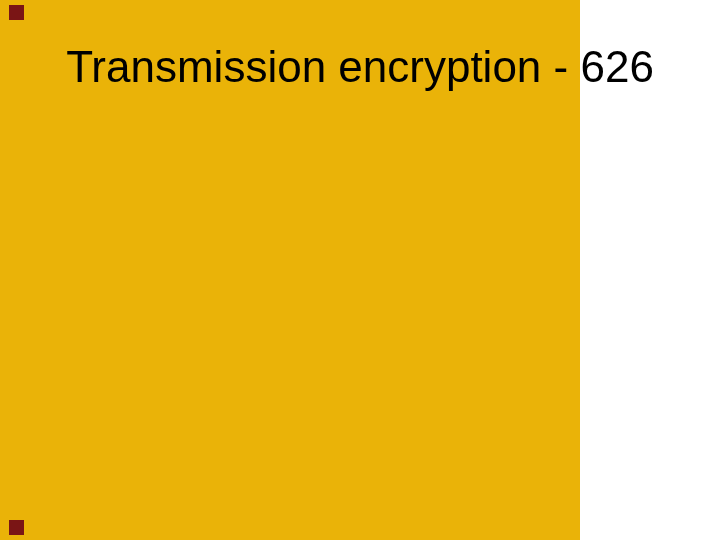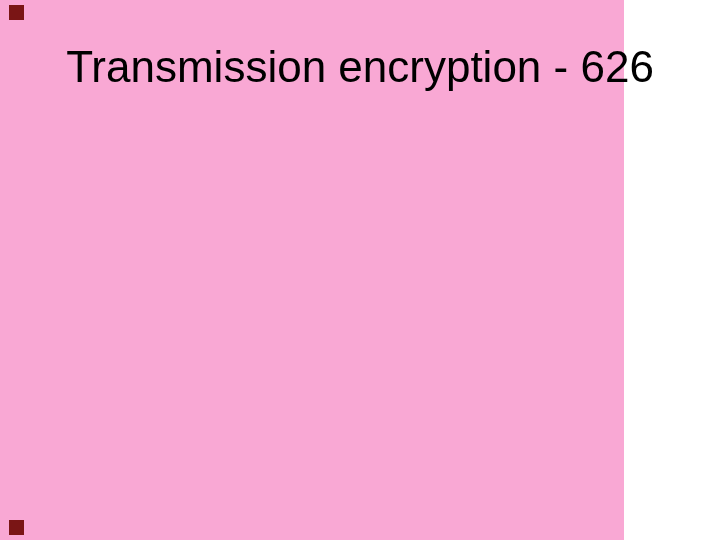--- a/index.html
+++ b/index.html
@@ -5,23 +5,23 @@
   html, body {
     margin: 0;
     padding: 0;
     width: 720px;
     height: 540px;
     overflow: hidden;
     background: #ffffff;
   }
   .slide {
     position: relative;
-    width: 624px;
+    width: 580px;
     height: 540px;
-    background: #f9a8d4;
+    background: #eab308;
     font-family: "Liberation Sans", sans-serif;
   }
   .slide-title {
     position: absolute;
     top: 45px;
     left: 0;
     width: 720px;
     margin: 0;
     padding: 0;
     font-size: 44px;

